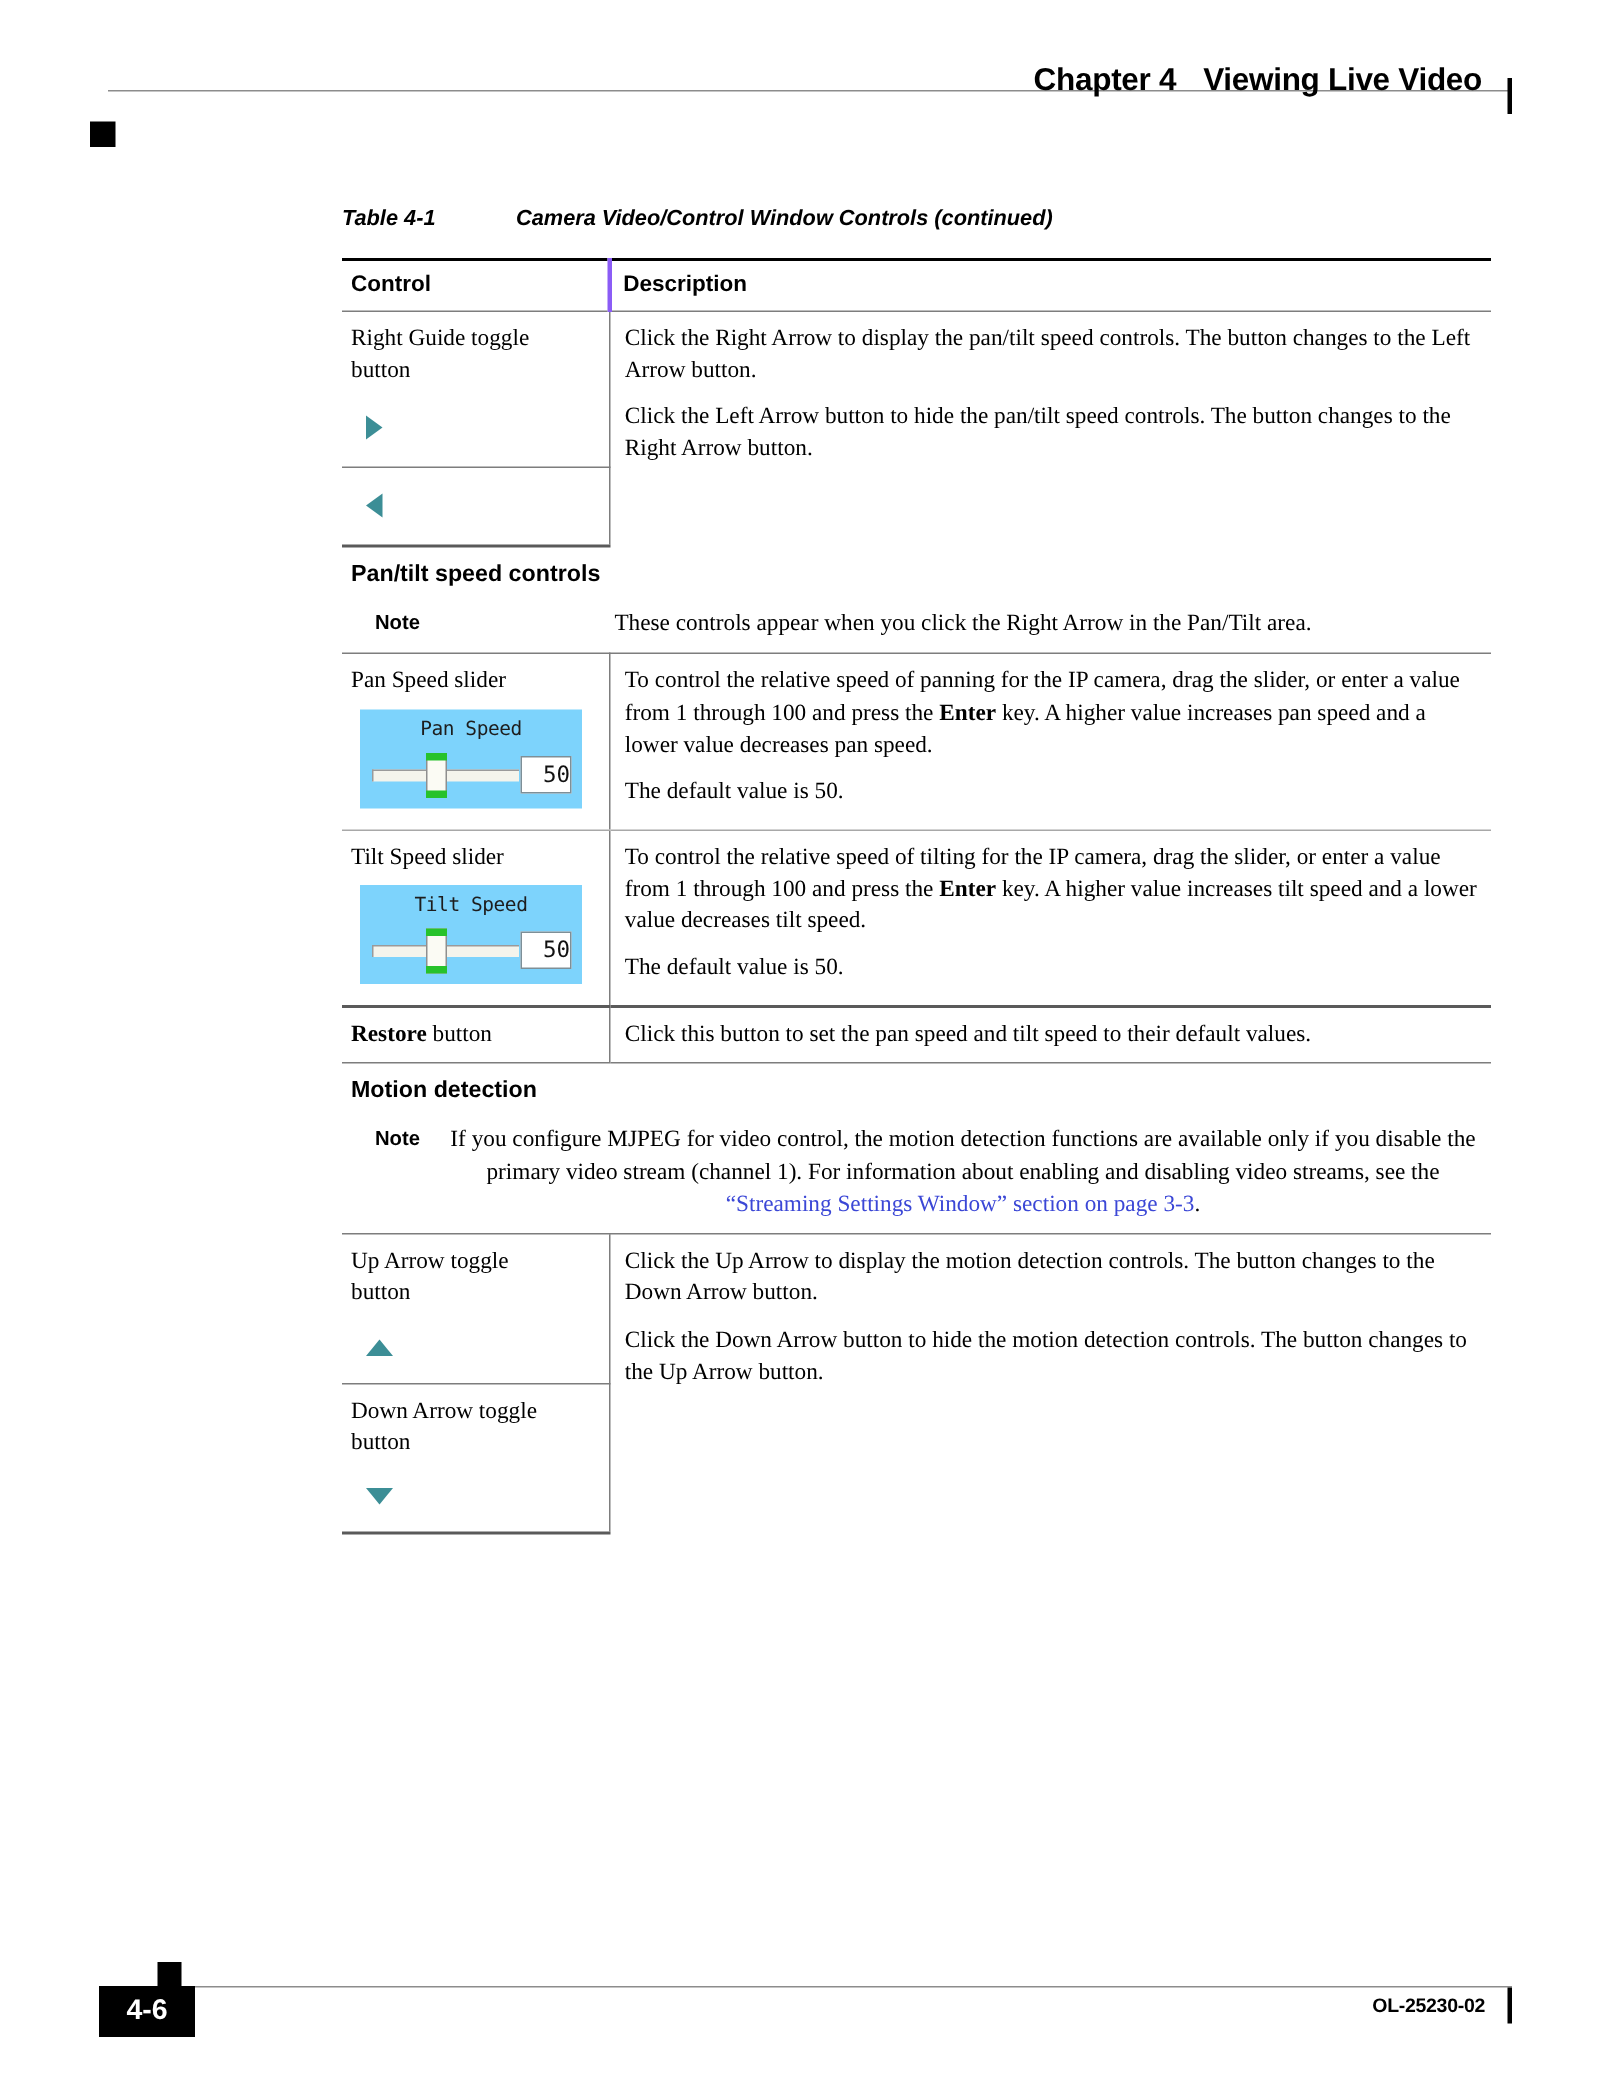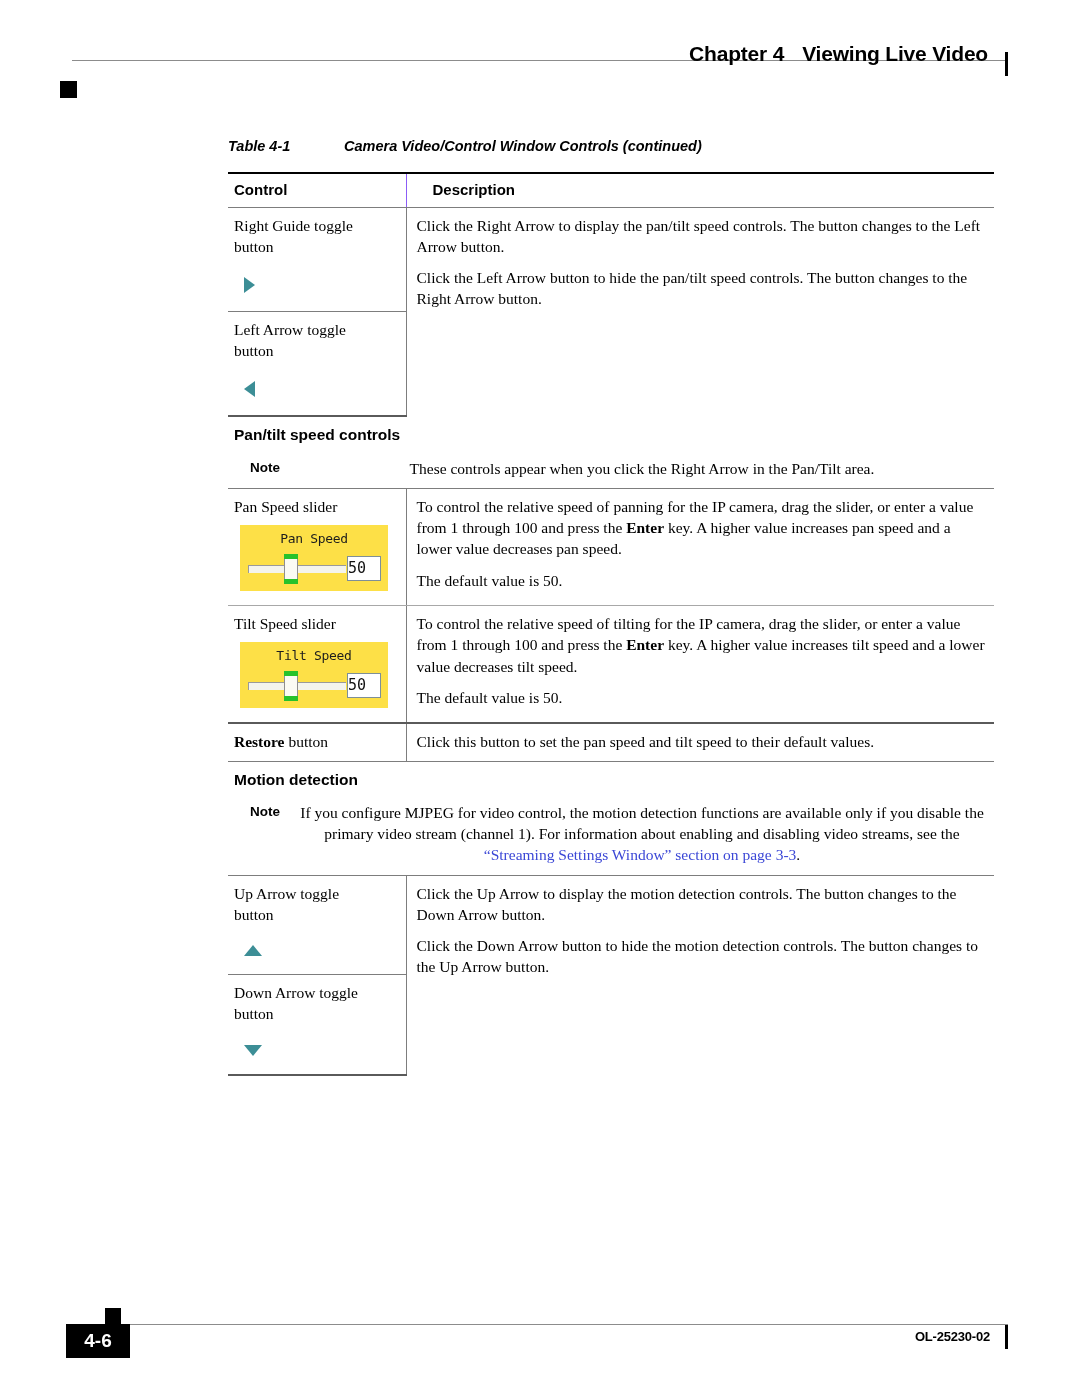--- a/index.html
+++ b/index.html
@@ -95,21 +95,21 @@
 
   .hdr-row th {
     font-family: "Liberation Sans", "DejaVu Sans", sans-serif;
     font-weight: bold;
     font-size: 15px;
     border-top: 2.4px solid #000;
     border-bottom: 1px solid #7d7d7d;
     padding-top: 6px;
     padding-bottom: 6px;
   }
-  .hdr-row th.col-desc { border-left: 1px solid #8b5cf6; padding-left: 26px; }
+  .hdr-row th.col-desc { border-left: 3px solid #8b5cf6; padding-left: 8px; }
 
   td.col-ctl { }
   td.col-desc { border-left: 1px solid #7d7d7d; padding-left: 10px; }
 
   .rule-bottom-light { border-bottom: 1px solid #a8a8a8; }
   .rule-bottom-mid { border-bottom: 1px solid #7d7d7d; }
   .rule-bottom-dark { border-bottom: 2.2px solid #5a5a5a; }
   .rule-top-mid { border-top: 1px solid #7d7d7d; }
   .no-left { border-left: none !important; }
 
@@ -176,21 +176,21 @@
   .tri-down {
     border-left: 9px solid transparent;
     border-right: 9px solid transparent;
     border-top: 11px solid #3c8e96;
   }
 
   
   .slider-widget {
     width: 148px;
     height: 66px;
-    background: #fde047;
+    background: #7dd3fc;
     margin: 8px 0 6px 6px;
     position: relative;
   }
   .slider-title {
     position: absolute;
     left: 0;
     right: 0;
     top: 5px;
     text-align: center;
     font-family: "DejaVu Sans Mono", "Liberation Mono", monospace;
@@ -234,21 +234,21 @@
     right: 7px;
     top: 31px;
     width: 34px;
     height: 25px;
     background: #ffffff;
     border: 1px solid #7e8f97;
     box-sizing: border-box;
     font-family: "DejaVu Sans Mono", "Liberation Mono", monospace;
     font-size: 15px;
     line-height: 23px;
-    text-align: left;
+    text-align: right;
     color: #111;
   }
 
   
   .footer {
     position: absolute;
     left: 0;
     bottom: 0;
     width: 1080px;
     height: 120px;
@@ -351,24 +351,20 @@
         </div>
       </td>
       <td class="col-desc" rowspan="2">
         <p class="para">Click the Right Arrow to display the pan/tilt speed controls. The button changes to the Left Arrow button.</p>
         <p class="para">Click the Left Arrow button to hide the pan/tilt speed controls. The button changes to the Right Arrow button.</p>
       </td>
     </tr>
 
     <tr>
       <td class="col-ctl rule-top-mid rule-bottom-dark">
-        <div class="para">
-          <span>Left Arrow toggle</span><br>
-          <span>button</span>
-        </div>
         <div class="icon-cell">
           <span class="tri tri-left"></span>
         </div>
       </td>
     </tr>
 
     <tr class="span-row">
       <td colspan="2" class="section-head no-left">Pan/tilt speed controls</td>
     </tr>
 

